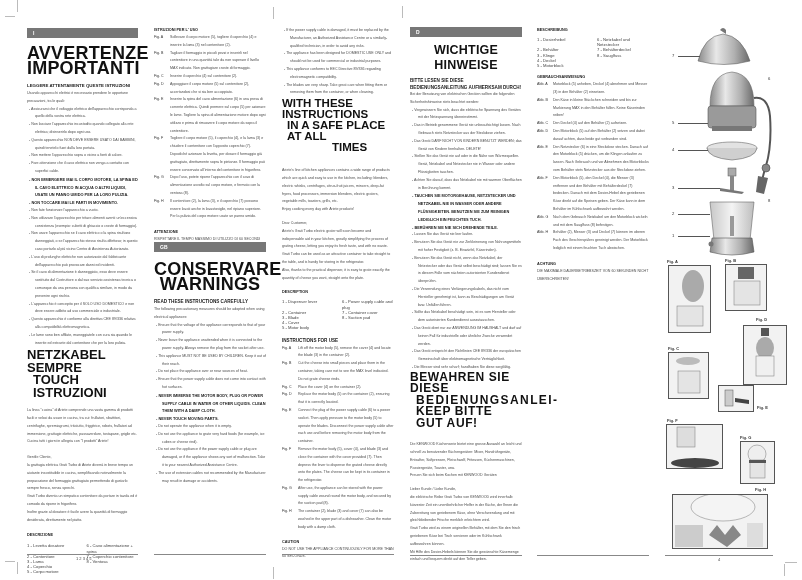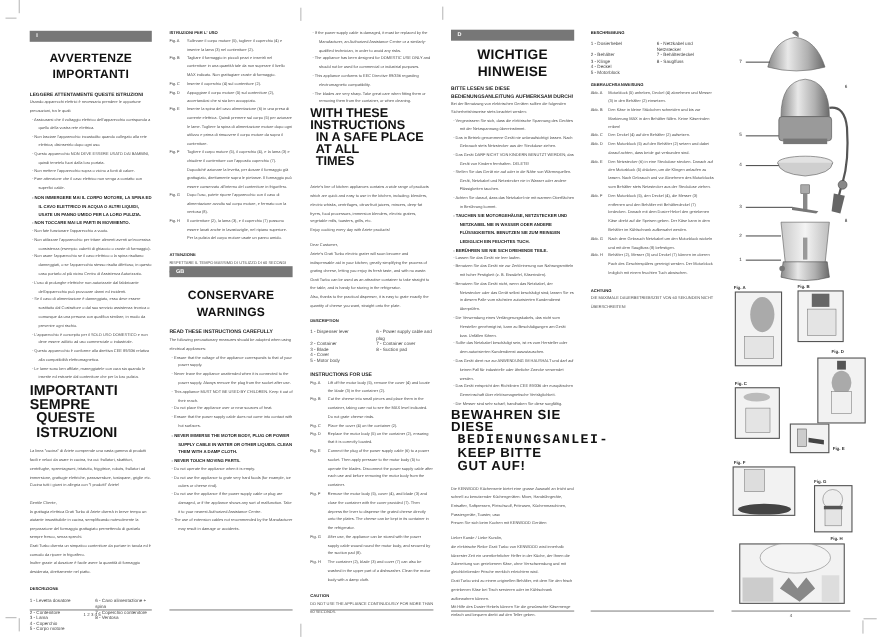--- a/index.html
+++ b/index.html
@@ -1,21 +1,21 @@
 <!DOCTYPE html>
 <html><head>
 <meta charset="utf-8">
 <style>
   * { box-sizing: border-box; margin: 0; padding: 0; }
   html, body { width: 802px; height: 580px; background: #ffffff; overflow: hidden; }
   body { font-family: "Liberation Sans", sans-serif; color: #333; position: relative; }
   .page { position: absolute; top: 0; height: 580px; }
   .col { position: absolute; font-size: 3.6px; line-height: 7.8px; color: #4a4a4a; }
   .bar { height: 10px; background: #777; color: #fff; font-weight: bold; font-size: 5px; line-height: 10px; padding-left: 6px; }
-  .h-big { font-weight: bold; color: #111; text-align: center; font-size: 11px; line-height: 15px; letter-spacing: 0.2px; }
+  .h-big { font-weight: bold; color: #111; text-align: center; font-size: 18px; line-height: 15px; letter-spacing: 0.2px; }
   .h-sub { font-weight: bold; color: #222; font-size: 5.6px; line-height: 8px; }
   .h-small { font-weight: bold; color: #222; font-size: 3.8px; line-height: 7px; text-transform: uppercase; }
   .p { margin: 0; }
   ul.b { list-style: none; }
   ul.b li { padding-left: 8px; text-indent: -6px; }
   ul.b li::before { content: "- "; }
   ul.b li.strong { font-weight: bold; color: #222; font-size: 3.9px; }
   .keep { font-weight: bold; color: #111; font-size: 13px; line-height: 12.5px; }
   .fig { display: flex; }
   .fig .lbl { width: 16px; flex: none; color: #333; }
@@ -56,22 +56,22 @@
       <li>Non fate funzionare l'apparecchio a vuoto.</li>
       <li>Non utilizzare l'apparecchio per tritare alimenti aventi un'eccessiva consistenza (esempio: cubetti di ghiaccio o croste di formaggio).</li>
       <li>Non usare l'apparecchio se il cavo elettrico o la spina risultano danneggiati, o se l'apparecchio stesso risulta difettoso; in questo caso portarlo al più vicino Centro di Assistenza Autorizzato.</li>
       <li>L'uso di prolunghe elettriche non autorizzate dal fabbricante dell'apparecchio può provocare danni ed incidenti.</li>
       <li>Se il cavo di alimentazione è danneggiato, esso deve essere sostituito dal Costruttore o dal suo servizio assistenza tecnica o comunque da una persona con qualifica similare, in modo da prevenire ogni rischio.</li>
       <li>L'apparecchio è concepito per il SOLO USO DOMESTICO e non deve essere adibito ad uso commerciale o industriale.</li>
       <li>Questo apparecchio è conforme alla direttiva CEE 89/336 relativa alla compatibilità elettromagnetica.</li>
       <li>Le lame sono ben affilate, maneggiatele con cura sia quando le inserite ed estraete dal contenitore che per la loro pulizia.</li>
     </ul>
     <div class="keep" style="margin-top:2px;">
-      <div>IMPORTANTI SEMPRE</div>
-      <div style="padding-left:6px;">QUESTE ISTRUZIONI</div>
+      <div>NETZKABEL SEMPRE</div>
+      <div style="padding-left:6px;">TOUCH ISTRUZIONI</div>
     </div>
     <p class="p" style="margin-top:8px;">La linea "cucina" di Ariete comprende una vasta gamma di prodotti facili e veloci da usare in cucina, tra cui: frullatori, sbattitori, centrifughe, spremiagrumi, tritatutto, friggitrice, robots, frullatori ad immersione, grattugie elettriche, passaverdure, tostapane, griglie etc. Cucina tutti i giorni in allegria con "I prodotti" Ariete!</p>
     <p class="p" style="margin-top:8px;">Gentile Cliente,</p>
     <p class="p">la grattugia elettrica Grati Turbo di Ariete diverrà in breve tempo un aiutante insostituibile in cucina, semplificando notevolmente la preparazione del formaggio grattugiato permettendo di gustarlo sempre fresco, senza sprechi.</p>
     <p class="p">Grati Turbo diventa un simpatico contenitore da portare in tavola ed è comodo da riporre in frigorifero.</p>
     <p class="p">Inoltre grazie al dosatore è facile avere la quantità di formaggio desiderata, direttamente nel piatto.</p>
     <div class="h-small" style="margin-top:8px;">DESCRIZIONE</div>
     <div class="desc-grid" style="margin-top:4px;">
       <div>1 - Levetta dosatore</div>
       <div>6 - Cavo alimentazione + spina</div>
@@ -150,21 +150,21 @@
   <div class="col" style="left:282px; top:27px; width:112px;">
     <ul class="b">
       <li>If the power supply cable is damaged, it must be replaced by the Manufacturer, an Authorized Assistance Centre or a similarly-qualified technician, in order to avoid any risks.</li>
       <li>The appliance has been designed for DOMESTIC USE ONLY and should not be used for commercial or industrial purposes.</li>
       <li>This appliance conforms to EEC Directive 89/336 regarding electromagnetic compatibility.</li>
       <li>The blades are very sharp. Take great care when fitting them or removing them from the container, or when cleaning.</li>
     </ul>
     <div class="keep" style="margin-top:1px;font-size:11.5px;line-height:11px;">
       <div>WITH THESE INSTRUCTIONS</div>
       <div style="padding-left:5px;">IN A SAFE PLACE AT ALL</div>
-      <div style="padding-left:5px;">TIMES</div>
+      <div style="padding-left:5px;margin-left:45px;">TIMES</div>
     </div>
     <p class="p" style="margin-top:14px;">Ariete's line of kitchen appliances contains a wide range of products which are quick and easy to use in the kitchen, including: blenders, electric whisks, centrifuges, citrus-fruit juicers, mincers, deep-fat fryers, food processors, immersion blenders, electric graters, vegetable mills, toasters, grills, etc.</p>
     <p class="p">Enjoy cooking every day with Ariete products!</p>
     <p class="p" style="margin-top:6px;">Dear Customer,</p>
     <p class="p">Ariete's Grati Turbo electric grater will soon become and indispensable aid in your kitchen, greatly simplifying the process of grating cheese, letting you enjoy its fresh taste, and with no waste.</p>
     <p class="p">Grati Turbo can be used as an attractive container to take straight to the table, and is handy for storing in the refrigerator.</p>
     <p class="p">Also, thanks to the practical dispenser, it is easy to grate exactly the quantity of cheese you want, straight onto the plate.</p>
     <div class="h-small" style="margin-top:7px;">DESCRIPTION</div>
     <div class="desc-grid" style="margin-top:3px;">
       <div>1 - Dispenser lever</div>
@@ -245,21 +245,21 @@
       <li>Benutzen Sie das Gerät nie zur Zerkleinerung von Nahrungsmitteln mit hoher Festigkeit (z. B. Eiswürfel, Käserinden).</li>
       <li>Benutzen Sie das Gerät nicht, wenn das Netzkabel, der Netzstecker oder das Gerät selbst beschädigt sind; lassen Sie es in diesem Falle vom nächsten autorisierten Kundendienst überprüfen.</li>
       <li>Die Verwendung eines Verlängerungskabels, das nicht vom Hersteller genehmigt ist, kann zu Beschädigungen am Gerät bzw. Unfällen führen.</li>
       <li>Sollte das Netzkabel beschädigt sein, ist es vom Hersteller oder dem autorisierten Kundendienst auszutauschen.</li>
       <li>Das Gerät dient nur zur ANWENDUNG IM HAUSHALT und darf auf keinen Fall für industrielle oder ähnliche Zwecke verwendet werden.</li>
       <li>Das Gerät entspricht den Richtlinien CEE 89/336 der europäischen Gemeinschaft über elektromagnetische Verträglichkeit.</li>
       <li>Die Messer sind sehr scharf; handhaben Sie diese sorgfältig.</li>
     </ul>
     <div class="keep" style="font-size:12px;line-height:11.5px;letter-spacing:0.6px;">
       <div>BEWAHREN SIE DIESE</div>
-      <div style="padding-left:6px;letter-spacing:1.4px;font-family:Liberation Mono, monospace;">BEDIENUNGSANLEI-</div>
+      <div style="padding-left:6px;letter-spacing:1.4px;">BEDIENUNGSANLEI-</div>
       <div style="padding-left:6px;">KEEP BITTE GUT AUF!</div>
     </div>
     <p class="p" style="margin-top:12px;">Die KENWOOD Küchenserie bietet eine grosse Auswahl an leicht und schnell zu benutzender Küchengeräten: Mixer, Handrührgeräte, Entsafter, Saftpressen, Fleischwolf, Friteusen, Küchenmaschinen, Passiergeräte, Toaster, usw.</p>
     <p class="p">Freuen Sie sich beim Kochen mit KENWOOD Geräten</p>
     <p class="p" style="margin-top:6px;">Lieber Kunde / Liebe Kundin,</p>
     <p class="p">die elektrische Reibe Grati Turbo von KENWOOD wird innerhalb kürzester Zeit ein unentbehrlicher Helfer in der Küche, der Ihnen die Zubereitung von geriebenem Käse, ohne Verschwendung und mit gleichbleibender Frische merklich erleichtern wird.</p>
     <p class="p">Grati Turbo wird zu einem originellen Behälter, mit dem Sie den frisch geriebenen Käse bei Tisch servieren oder im Kühlschrank aufbewahren können.</p>
     <p class="p">Mit Hilfe des Dosier-Hebels können Sie die gewünschte Käsemenge einfach und bequem direkt auf den Teller geben.</p>
   </div>
 

